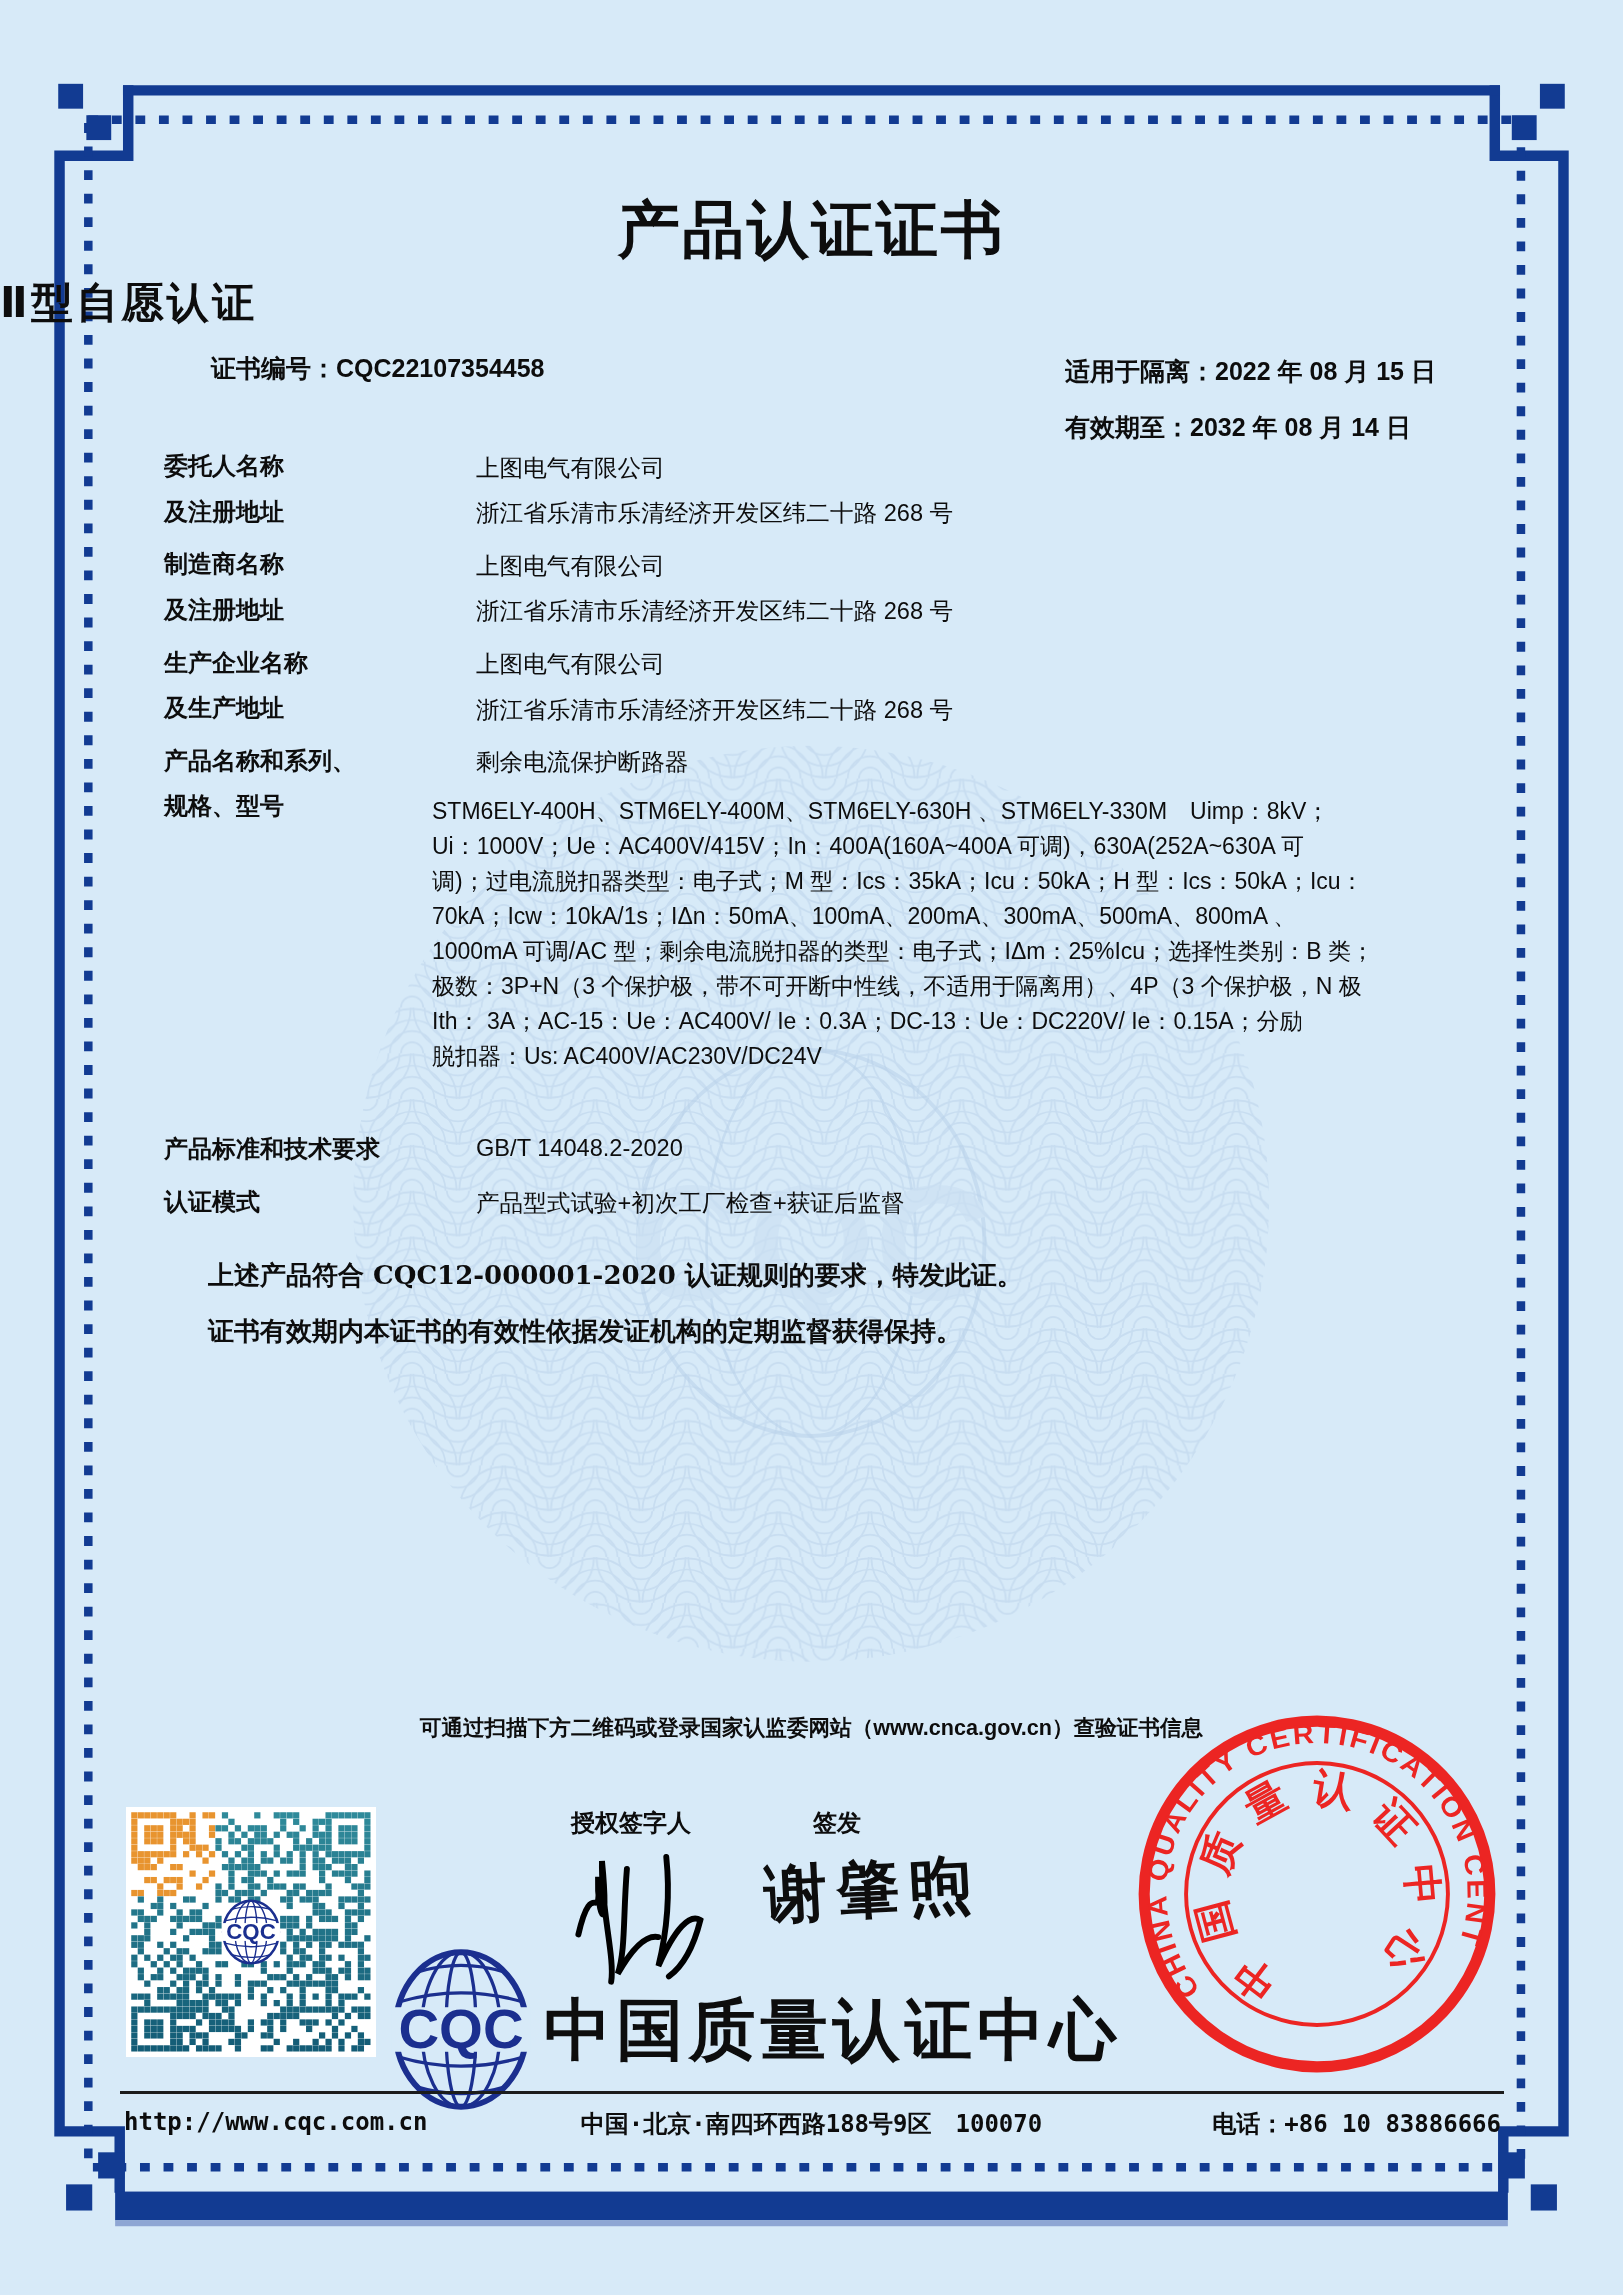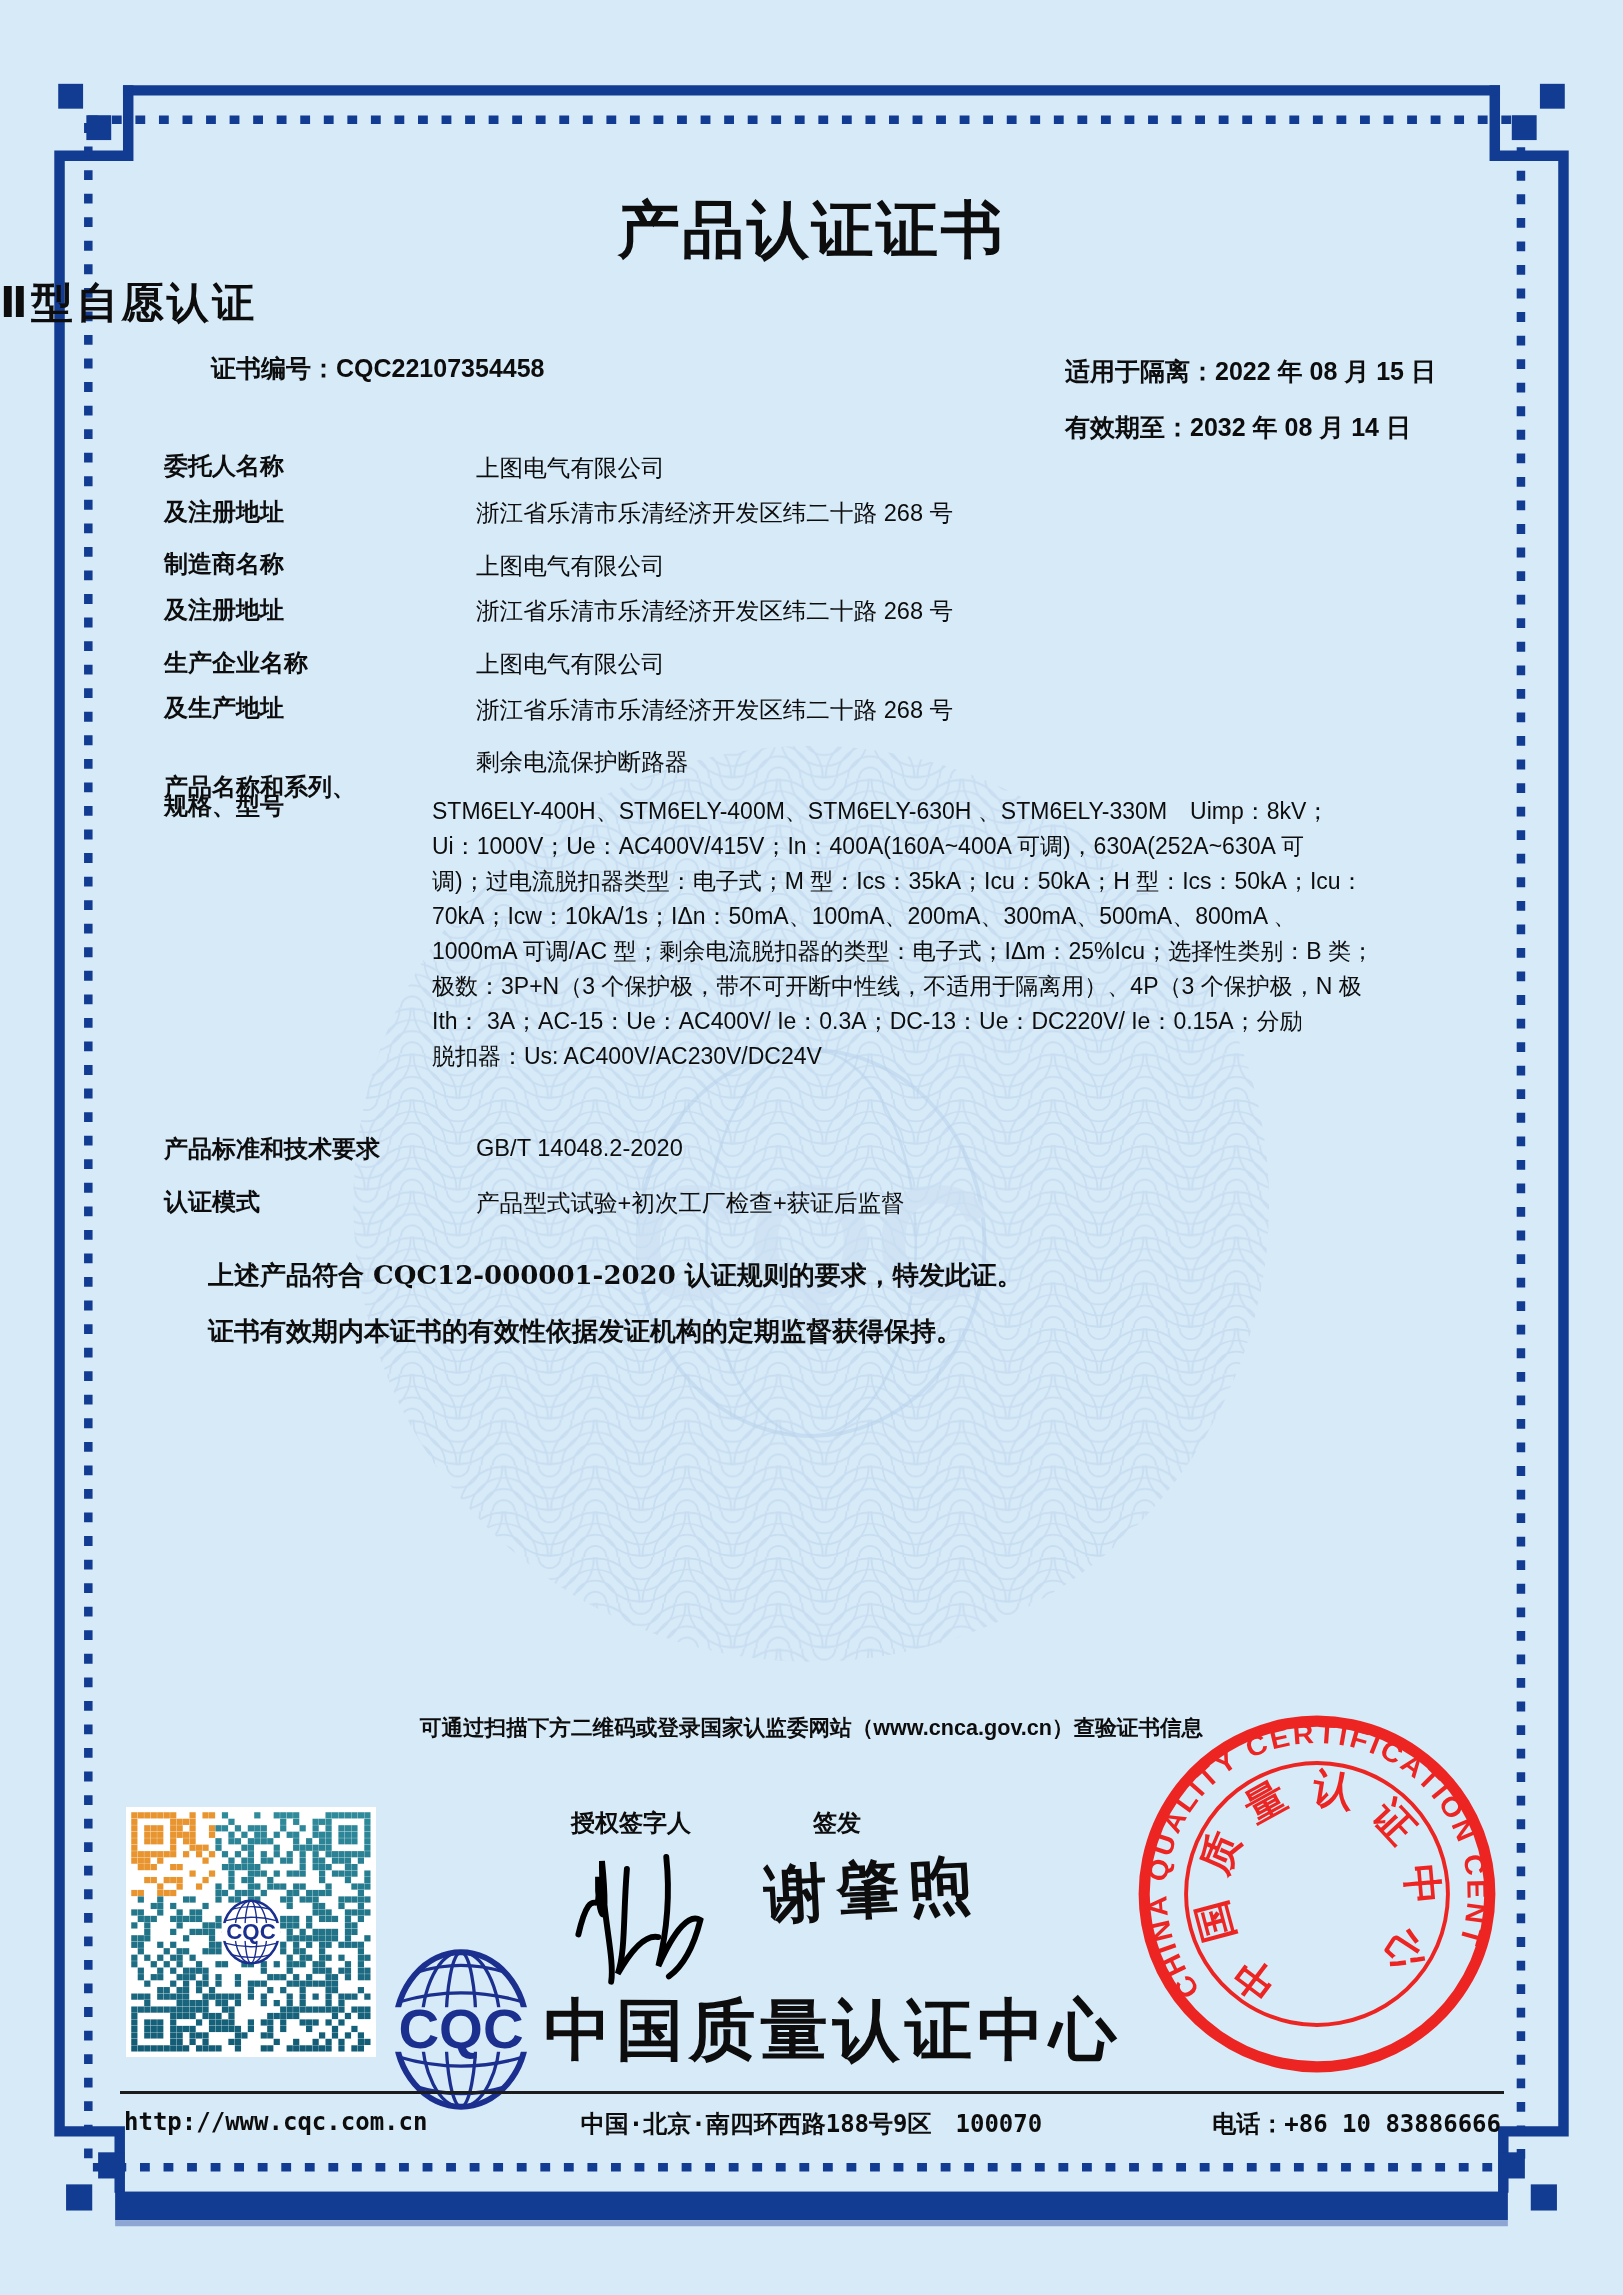--- a/index.html
+++ b/index.html
@@ -108,21 +108,21 @@
   <div class="abs flabel" style="top:548px">制造商名称</div>
   <div class="abs fvalue" style="top:550px">上图电气有限公司</div>
   <div class="abs flabel" style="top:594px">及注册地址</div>
   <div class="abs fvalue" style="top:595px">浙江省乐清市乐清经济开发区纬二十路 268 号</div>
 
   <div class="abs flabel" style="top:647px">生产企业名称</div>
   <div class="abs fvalue" style="top:648px">上图电气有限公司</div>
   <div class="abs flabel" style="top:692px">及生产地址</div>
   <div class="abs fvalue" style="top:694px">浙江省乐清市乐清经济开发区纬二十路 268 号</div>
 
-  <div class="abs flabel" style="top:771px">产品名称和系列、</div>
+  <div class="abs flabel" style="top:745px">产品名称和系列、</div>
   <div class="abs flabel" style="top:790px">规格、型号</div>
   <div class="abs fvalue" style="top:746px">剩余电流保护断路器</div>
   <div class="abs spec">
     <div>STM6ELY-400H、STM6ELY-400M、STM6ELY-630H 、STM6ELY-330M　Uimp：8kV；</div>
     <div>Ui：1000V；Ue：AC400V/415V；In：400A(160A~400A 可调)，630A(252A~630A 可</div>
     <div>调)；过电流脱扣器类型：电子式；M 型：Ics：35kA；Icu：50kA；H 型：Ics：50kA；Icu：</div>
     <div>70kA；Icw：10kA/1s；IΔn：50mA、100mA、200mA、300mA、500mA、800mA 、</div>
     <div>1000mA 可调/AC 型；剩余电流脱扣器的类型：电子式；IΔm：25%Icu；选择性类别：B 类；</div>
     <div>极数：3P+N（3 个保护极，带不可开断中性线，不适用于隔离用）、4P（3 个保护极，N 极</div>
     <div>Ith： 3A；AC-15：Ue：AC400V/ Ie：0.3A；DC-13：Ue：DC220V/ Ie：0.15A；分励</div>

